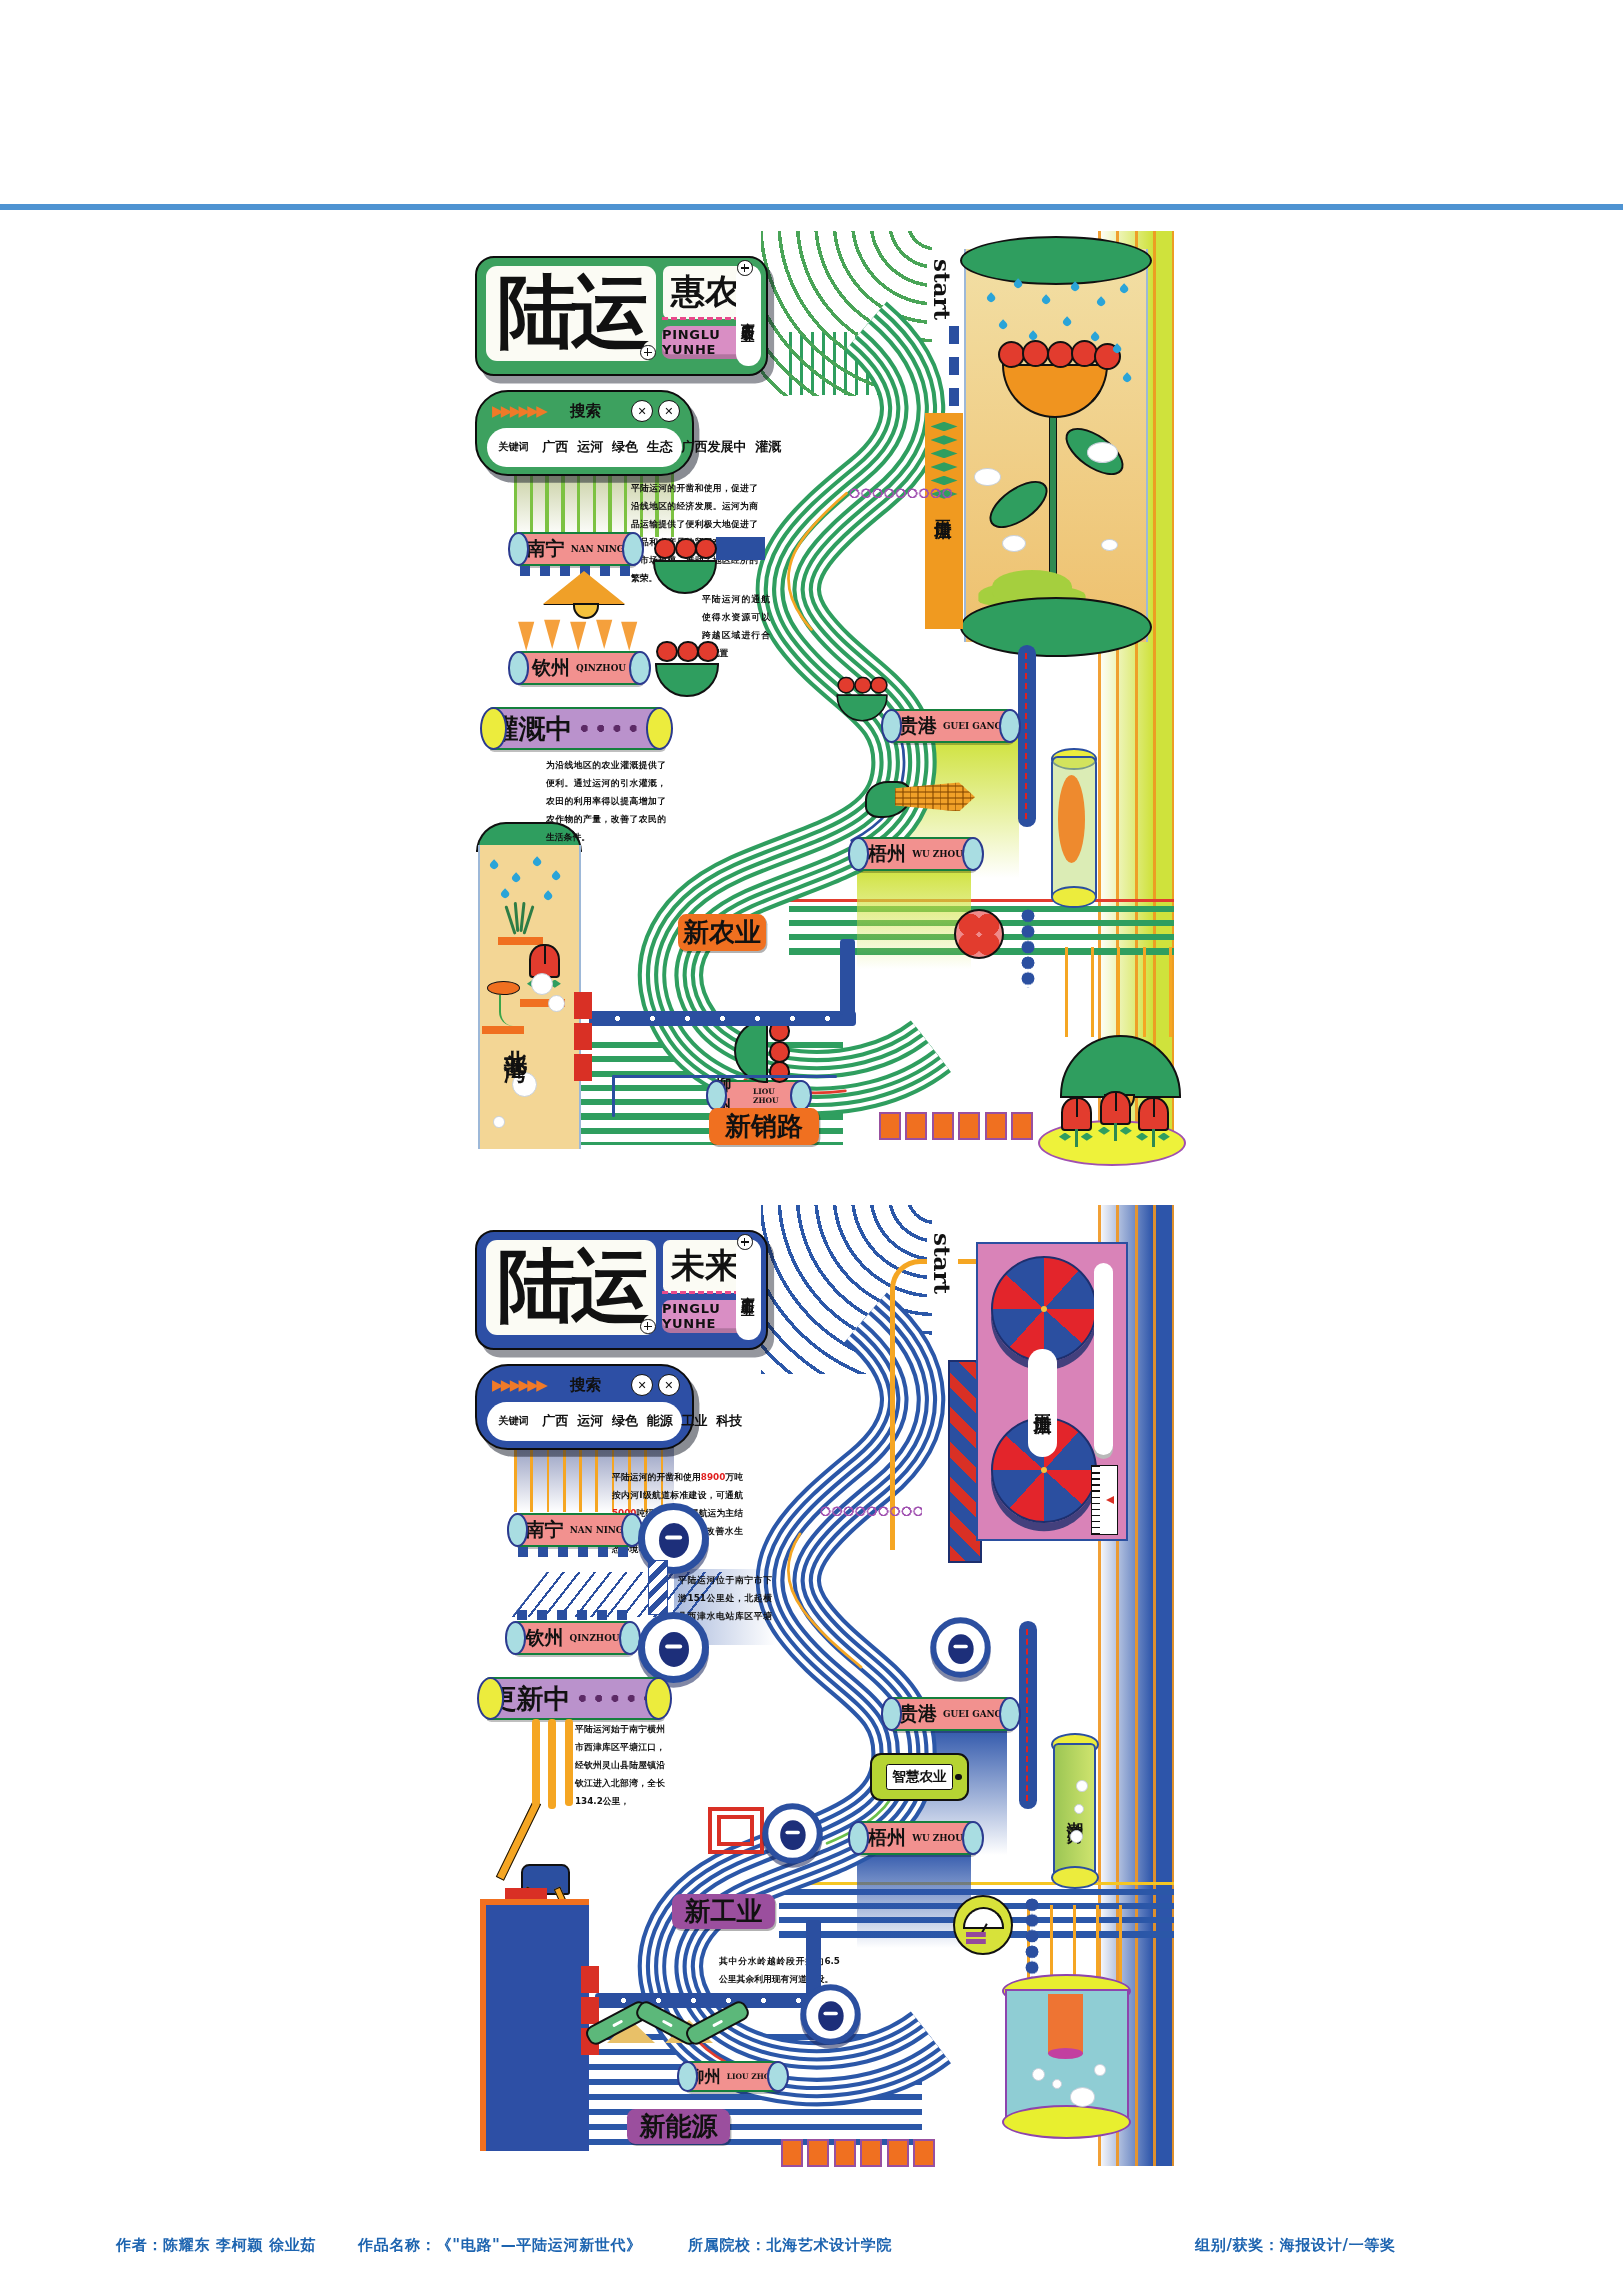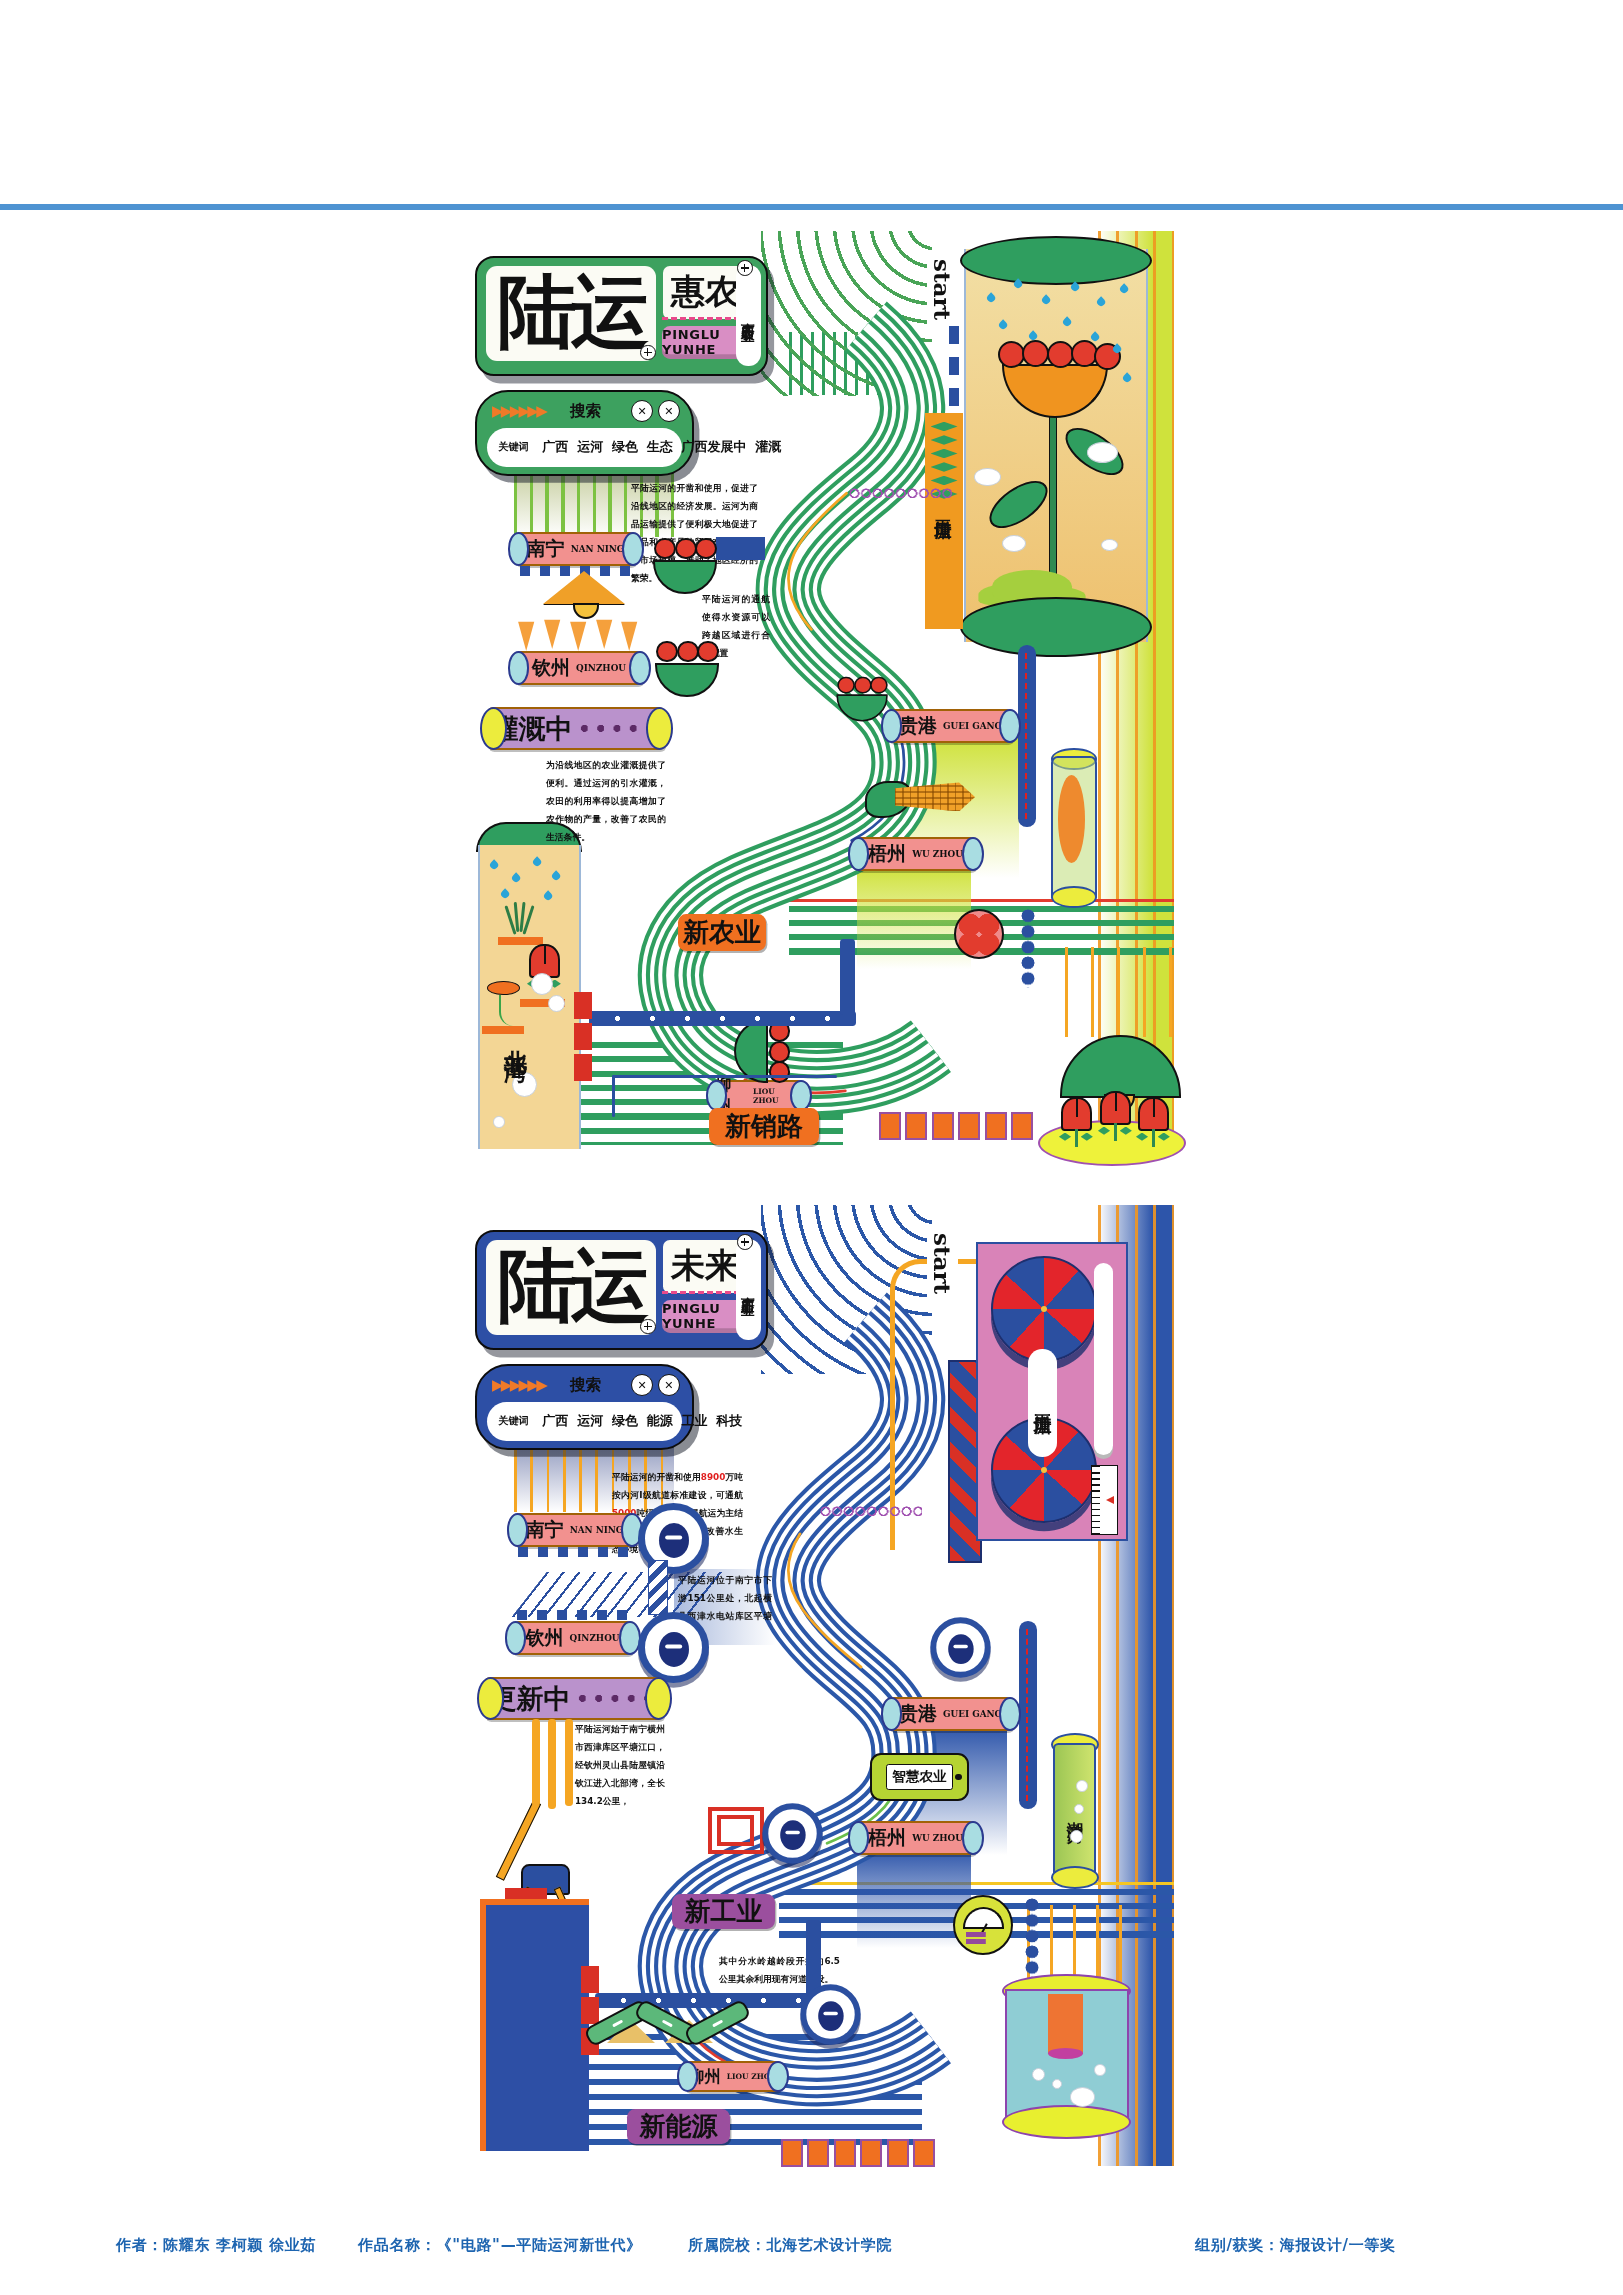--- a/index.html
+++ b/index.html
@@ -72,21 +72,21 @@
   .kwpill{position:absolute;left:10.2px;right:10.2px;bottom:7.5px;height:39px;background:#fff;border-radius:20.4px;
           display:flex;align-items:center;padding:0 11px;gap:6.8px}
   .kwlabel{font-size:10.2px;font-weight:bold;white-space:nowrap}
   .kwdiv{width:1.4px;height:24.5px;background:#111}
   .kws{display:flex;gap:8.8px;font-size:13px;font-weight:bold;white-space:nowrap}
 
   .vstart{position:absolute;left:478px;top:24.5px;width:31px;height:69px;background:#fff;z-index:4;
           writing-mode:vertical-rl;display:flex;align-items:center;justify-content:center;
           font-family:"DejaVu Serif",serif;font-size:23px;font-weight:bold}
 
-  .cyl{position:absolute;height:30px;background:#f2918f;border:2px solid #a16207;border-radius:6.1px;z-index:4;
+  .cyl{position:absolute;height:30px;background:#f2918f;border:2px solid #15803d;border-radius:6.1px;z-index:4;
        display:flex;align-items:center;justify-content:center;gap:6.1px;box-shadow:1.4px 2px 0 rgba(0,0,0,.25)}
   .cyl .zh{font-weight:bold;font-size:19px}
   .cyl .en{font-family:"DejaVu Serif",serif;font-weight:bold;font-size:8.8px}
   .cyl .cap{position:absolute;top:-2px;bottom:-2px;width:17.7px;background:#a9dde2;border:2px solid #2b3a8f;border-radius:50%}
   .cyl .cap.l{left:-9.5px}.cyl .cap.r{right:-9.5px}
   .cyl.status{height:39px;background:#ba92cc}
   .cyl.status .zh{font-size:27px}
   .cyl.status .cap{background:#ecec3d;width:23px}
   .cyl.status .dotdeco{width:82px;height:11px;
        background:radial-gradient(circle at 5.4px 5.4px,#5c2a66 3.4px,transparent 3.7px) 0 0/16.3px 11px repeat-x}

